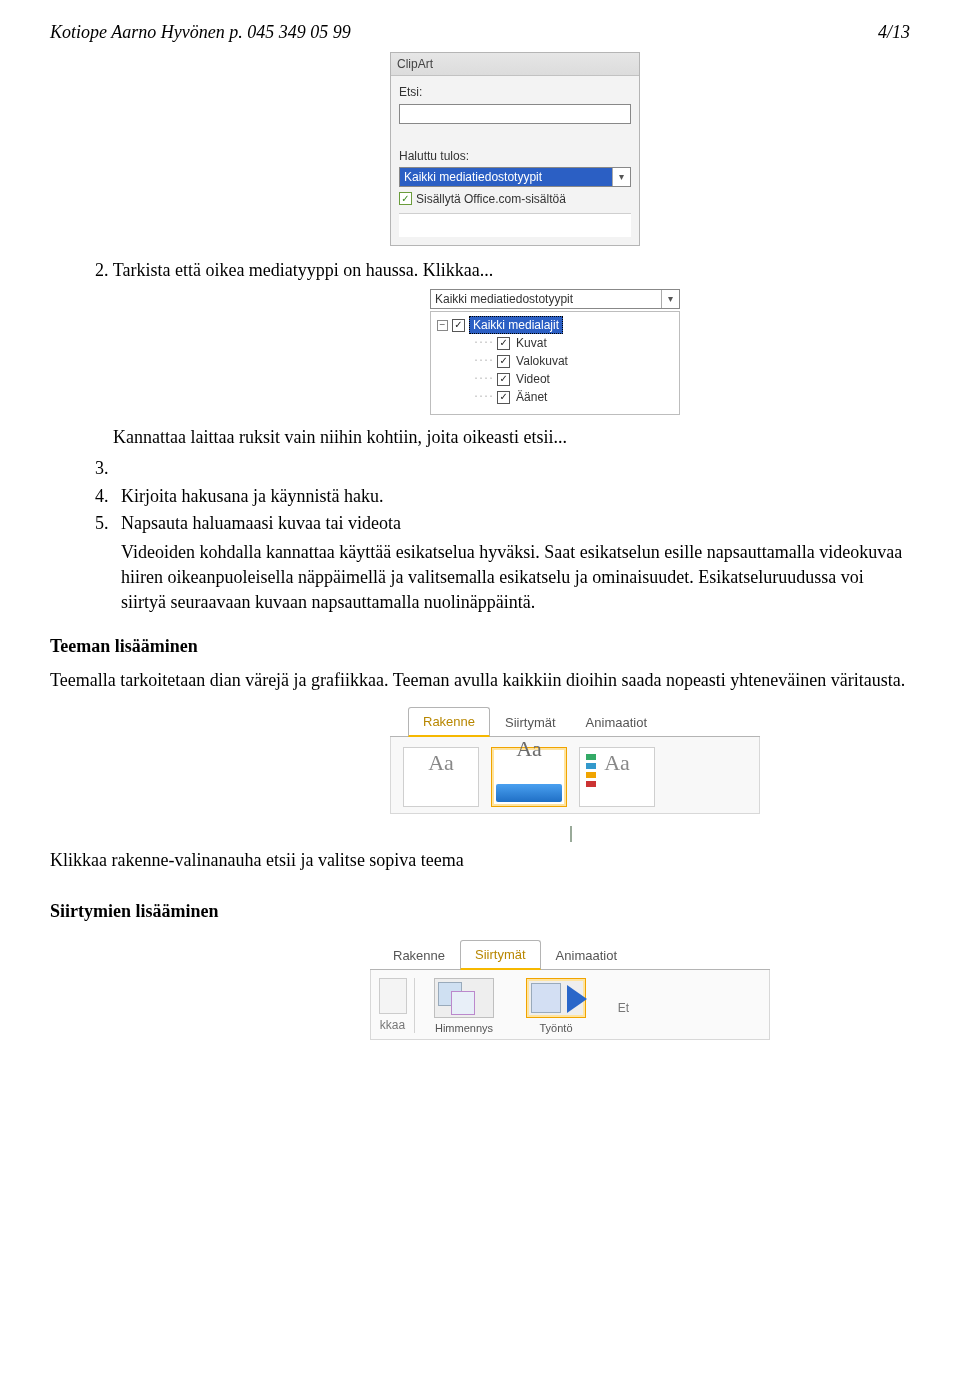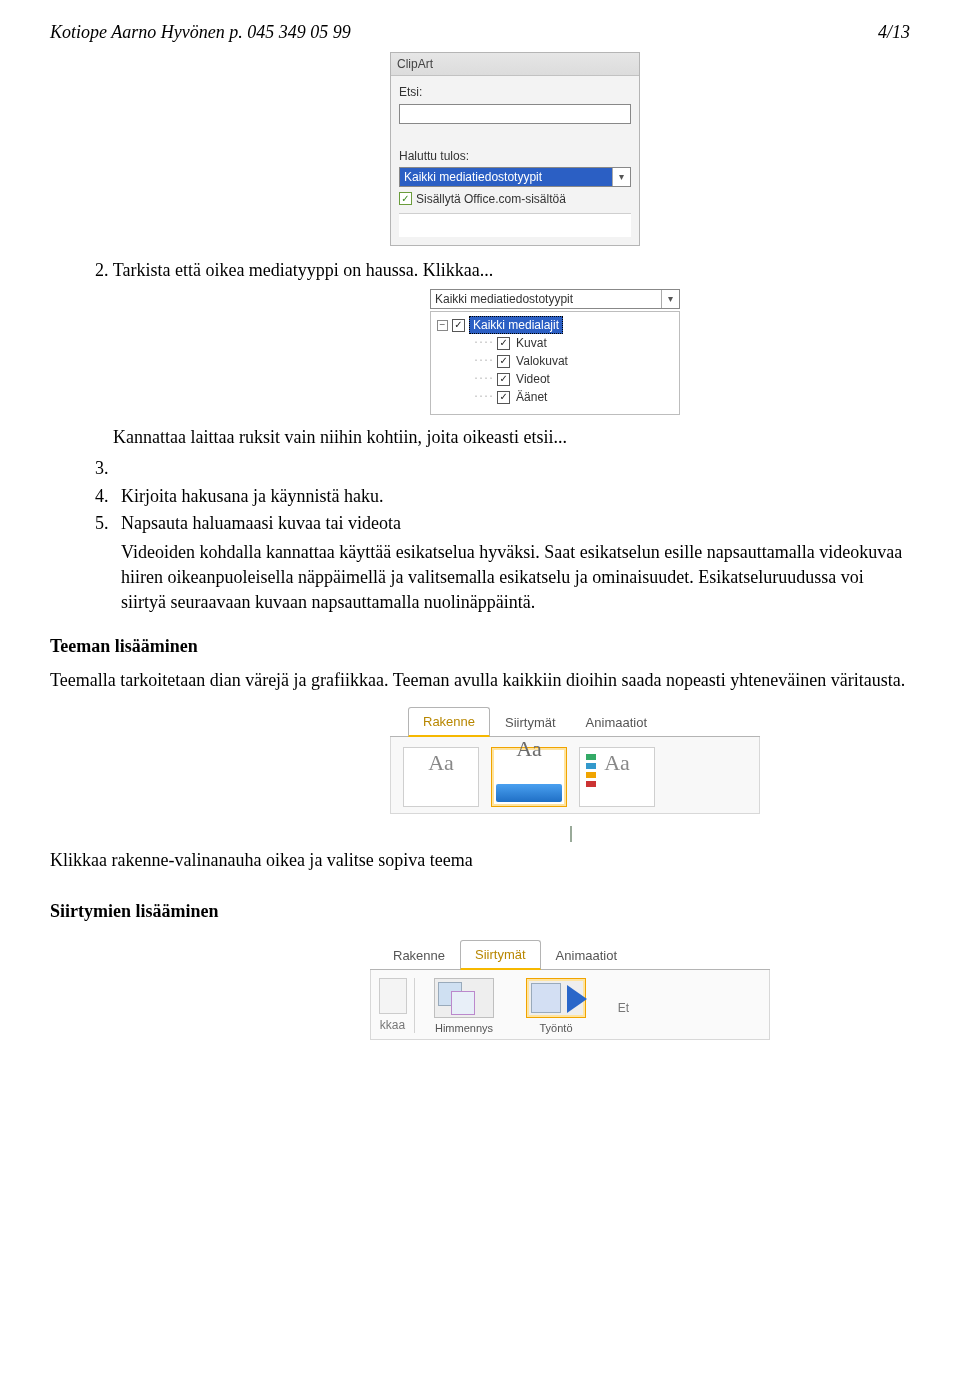--- a/index.html
+++ b/index.html
@@ -373,21 +373,21 @@
           <span></span>
           <span></span>
           <span></span>
         </div>
       <span class="aa">Aa</span>
     </div>
   </div>
 </div>
 <div class="connector-line"></div>
 
-<div class="para list-text">Klikkaa rakenne-valinanauha oikea ja valitse sopiva teema</div>
+<div class="para list-text">Klikkaa rakenne-valinanauha etsii ja valitse sopiva teema</div>
 
 <div class="bold-h" style="margin-top:26px;">Siirtymien lisääminen</div>
 
 <div class="ribbon2">
   <div class="ribbon2-tabs">
     <div class="ribbon-tab">Rakenne</div>
     <div class="ribbon-tab active" style="border-bottom:2px solid #f6b800; color:#b88700;">Siirtymät</div>
     <div class="ribbon-tab">Animaatiot</div>
   </div>
   <div class="ribbon2-content">

